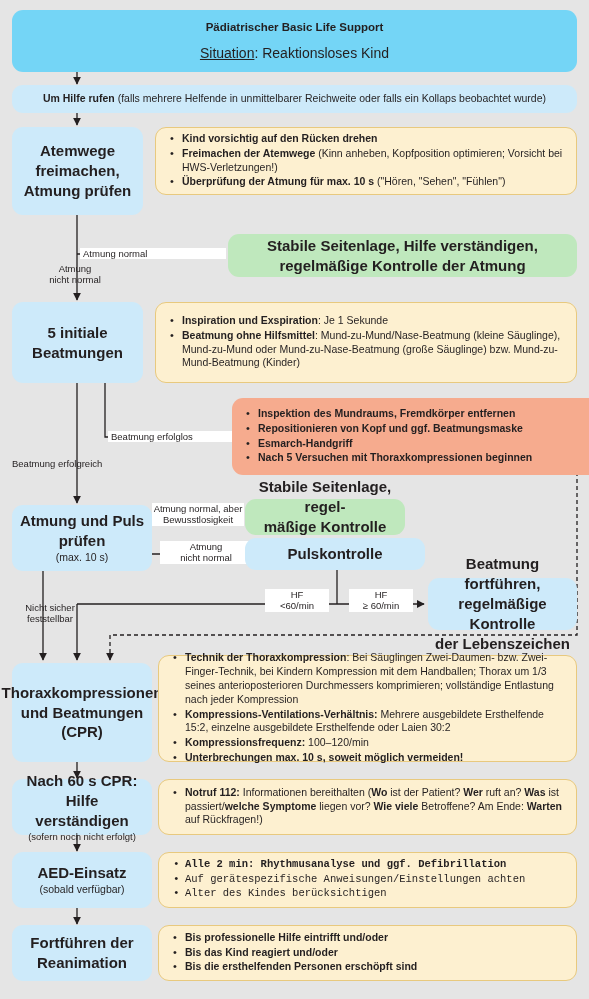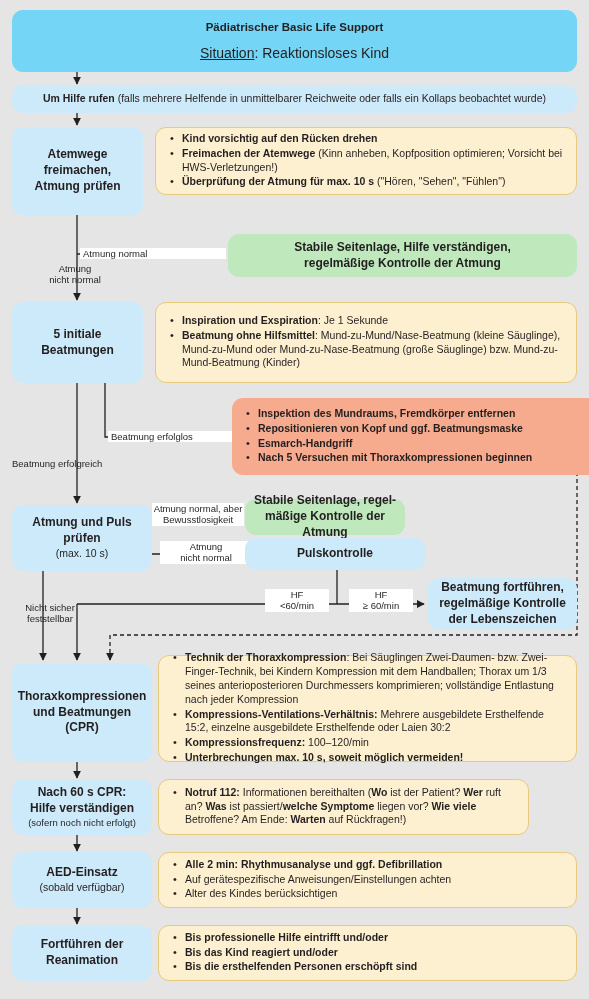--- a/index.html
+++ b/index.html
@@ -33,21 +33,21 @@
   .c-blue  {background:#cdeafa;}
   .c-green {background:#bfe8bd;}
   .c-salmon{background:#f6ab8e;}
   .c-cream {background:#fdf0d0;border:1px solid #e8c97e;}
 
   .b  {font-weight:bold;}
   .hd-title{font-size:11.5px;font-weight:bold;}
   .hd-sit{font-size:14px;}
   .u{text-decoration:underline;}
 
-  .stage-label{font-size:12px;font-weight:bold;padding:0 6px;}
+  .stage-label{font-size:15px;font-weight:bold;padding:0 6px;}
   .stage-sub{font-size:10.5px;font-weight:normal;}
   .plainbar{font-size:10.5px;padding:0 10px;}
 
   ul.bl{
     margin:0;
     padding:0 10px 0 26px;
     list-style:none;
     font-size:10.5px;
   }
   ul.bl>li{
@@ -251,32 +251,32 @@
       <li><span class="b">Unterbrechungen max. 10 s, soweit möglich vermeiden!</span><span></span></li>
     </ul>
   </div>
 
   <div class="box center c-blue" style="left:12px;top:779px;width:140px;height:56px;">
     <div class="stage-label">Nach 60 s CPR:</div>
     <div class="stage-label">Hilfe verständigen</div>
     <div class="stage-label stage-sub" style="font-size:9.5px;">(sofern noch nicht erfolgt)</div>
   </div>
 
-  <div class="box c-cream" style="left:158px;top:779px;width:371px;height:56px;">
+  <div class="box c-cream" style="left:158px;top:779px;width:419px;height:56px;">
     <ul class="bl">
       <li><span class="b">Notruf 112:</span><span> Informationen bereithalten (</span><span class="b">Wo</span><span> ist der Patient? </span><span class="b">Wer</span><span> ruft an? </span><span class="b">Was</span><span> ist passiert/</span><span class="b">welche Symptome</span><span> liegen vor? </span><span class="b">Wie viele</span><span> Betroffene? Am Ende: </span><span class="b">Warten</span><span> auf Rückfragen!)</span></li>
     </ul>
   </div>
 
   <div class="box center c-blue" style="left:12px;top:852px;width:140px;height:56px;">
     <div class="stage-label">AED-Einsatz</div>
     <div class="stage-label stage-sub">(sobald verfügbar)</div>
   </div>
 
-  <div class="box c-cream" style="left:158px;top:852px;width:419px;height:56px;">
+  <div class="box c-cream" style="left:158px;top:852px;width:419px;height:56px;font-family:Liberation Mono, monospace;">
     <ul class="bl">
       <li><span class="b">Alle 2 min: Rhythmusanalyse und ggf. Defibrillation</span></li>
       <li><span>Auf gerätespezifische Anweisungen/Einstellungen achten</span></li>
       <li><span>Alter des Kindes berücksichtigen</span></li>
     </ul>
   </div>
 
   <div class="box center c-blue" style="left:12px;top:925px;width:140px;height:56px;">
     <div class="stage-label">Fortführen der</div>
     <div class="stage-label">Reanimation</div>

